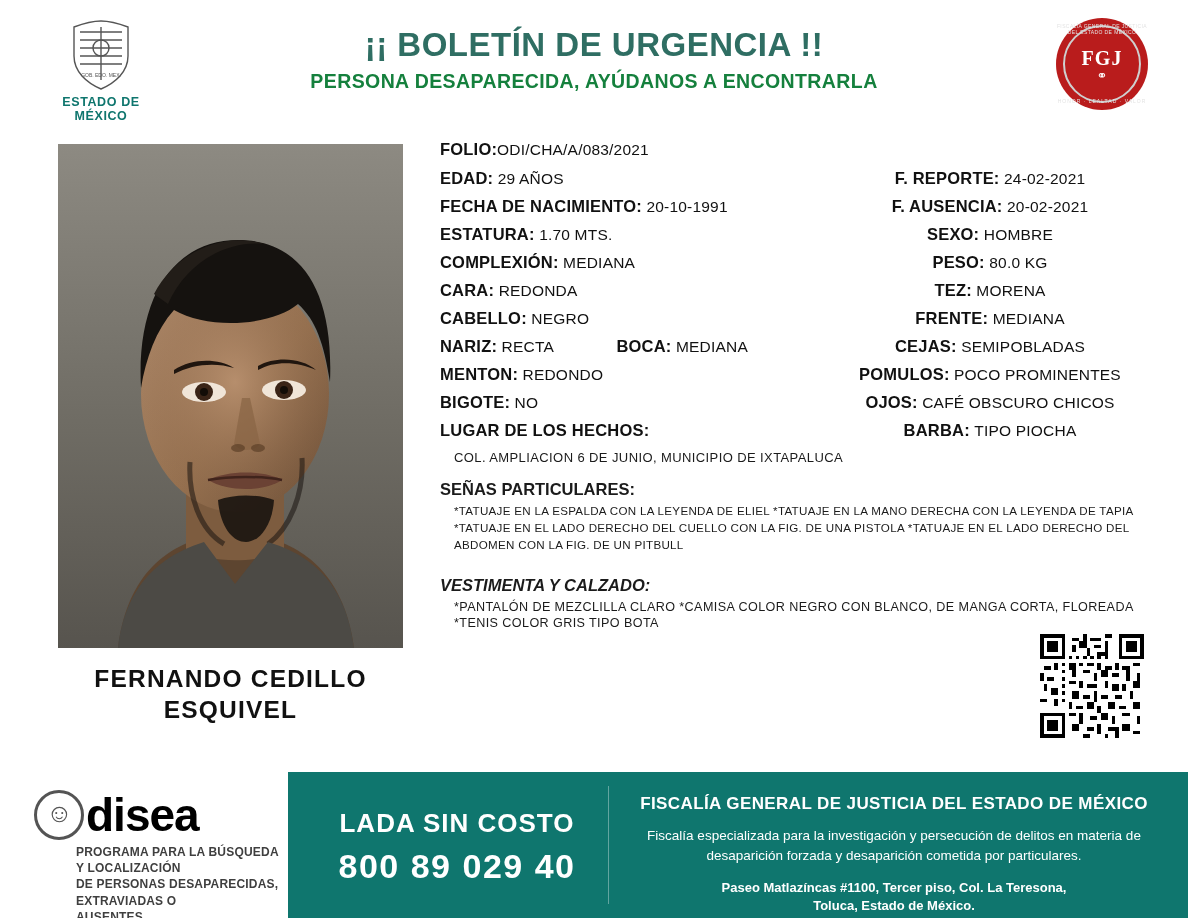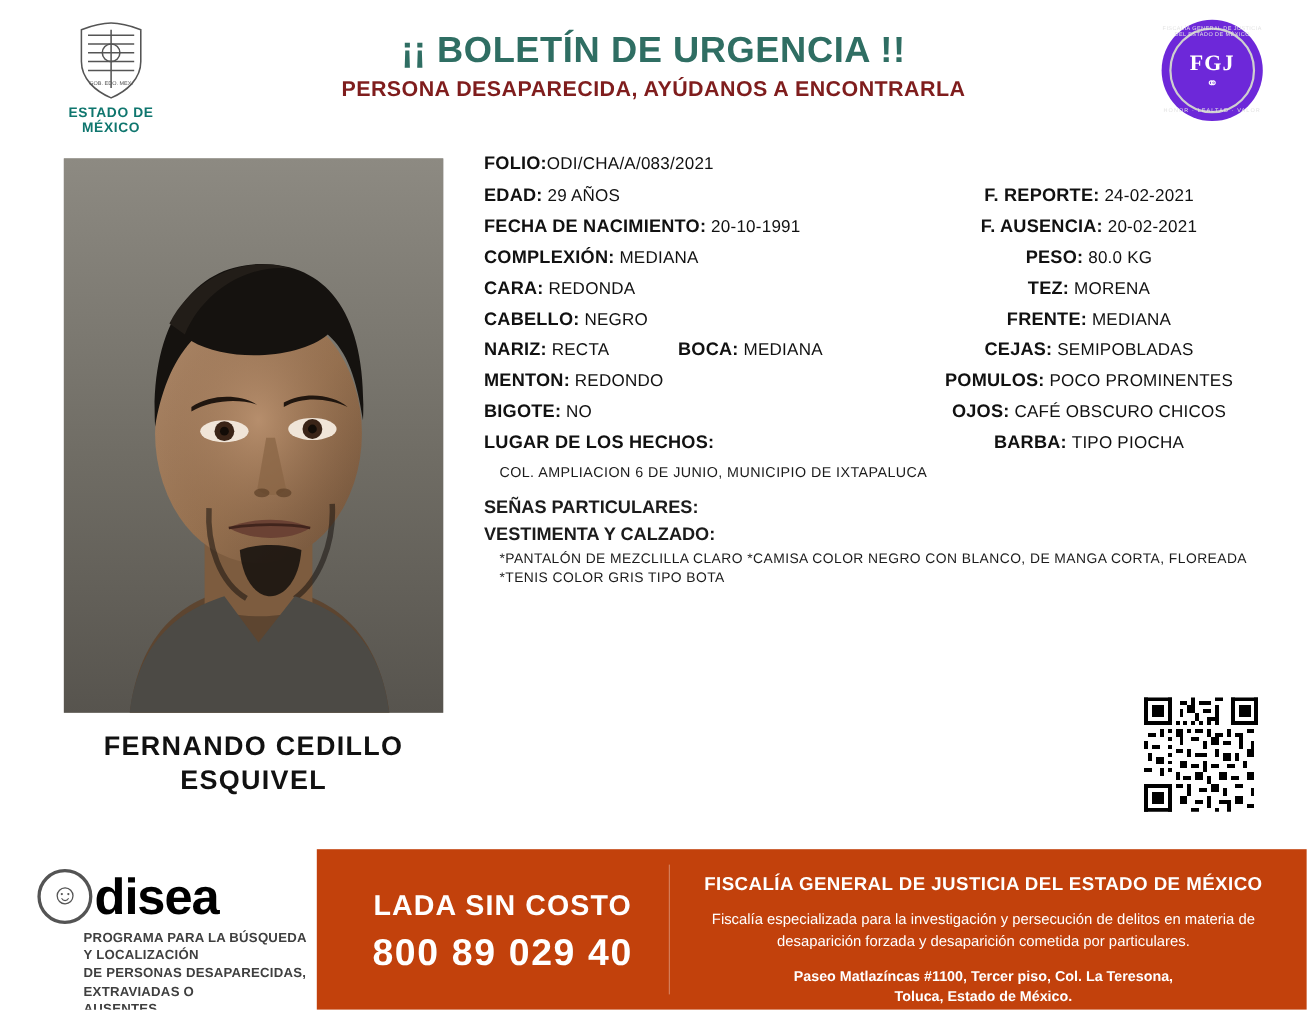--- a/index.html
+++ b/index.html
@@ -53,36 +53,36 @@
   .title-main {
     font-size: 33px;
     font-weight: bold;
     color: #2f6e63;
     letter-spacing: 0.5px;
     margin: 0;
   }
   .title-sub {
     font-size: 19.5px;
     font-weight: bold;
-    color: #7f1d1d;
+    color: #15803d;
     letter-spacing: 0.4px;
     margin-top: 6px;
   }
   .fgj-logo {
     position: absolute;
     right: 40px;
     top: 18px;
     width: 92px;
     height: 92px;
   }
   .fgj-circle {
     width: 92px;
     height: 92px;
     border-radius: 50%;
-    background: #6d28d9;
+    background: #b91c1c;
     position: relative;
     display: flex;
     align-items: center;
     justify-content: center;
   }
   .fgj-inner {
     width: 74px;
     height: 74px;
     border-radius: 50%;
     border: 2px solid #cfcfcf;
@@ -262,21 +262,21 @@
     color: #3f3f3f;
     letter-spacing: 0.5px;
     margin-top: 6px;
   }
   .footer-band {
     position: absolute;
     left: 288px;
     top: 0;
     width: 900px;
     height: 146px;
-    background: #c2410c;
+    background: #0f766e;
     color: #fff;
   }
   .band-left {
     position: absolute;
     left: 24px;
     top: 36px;
     width: 290px;
     text-align: center;
   }
   .lada-label {
@@ -439,20 +439,30 @@
     <div class="col-left">
       <span class="lbl">FECHA DE NACIMIENTO:</span>
       <span class="val">20-10-1991</span>
     </div>
     <div class="col-right">
       <span class="lbl">F. AUSENCIA:</span>
       <span class="val">20-02-2021</span>
     </div>
   </div>
 
+  <div class="row">
+    <div class="col-left">
+      <span class="lbl">ESTATURA:</span>
+      <span class="val">1.70 MTS.</span>
+    </div>
+    <div class="col-right">
+      <span class="lbl">SEXO:</span>
+      <span class="val">HOMBRE</span>
+    </div>
+  </div>
 
   <div class="row">
     <div class="col-left">
       <span class="lbl">COMPLEXIÓN:</span>
       <span class="val">MEDIANA</span>
     </div>
     <div class="col-right">
       <span class="lbl">PESO:</span>
       <span class="val">80.0 KG</span>
     </div>
@@ -522,22 +532,23 @@
     </div>
     <div class="col-right">
       <span class="lbl">BARBA:</span>
       <span class="val">TIPO PIOCHA</span>
     </div>
   </div>
 
   <div class="block-text">COL. AMPLIACION 6 DE JUNIO, MUNICIPIO DE IXTAPALUCA</div>
 
   <div class="block-label" style="margin-top:14px;">SEÑAS PARTICULARES:</div>
-
-  <div class="block-label" style="margin-top:6px;">VESTIMENTA Y CALZADO:</div>
+  <div class="block-text small">*TATUAJE EN LA ESPALDA CON LA LEYENDA DE ELIEL *TATUAJE EN LA MANO DERECHA CON LA LEYENDA DE TAPIA *TATUAJE EN EL LADO DERECHO DEL CUELLO CON LA FIG. DE UNA PISTOLA *TATUAJE EN EL LADO DERECHO DEL ABDOMEN CON LA FIG. DE UN PITBULL</div>
+
+  <div class="block-label" style="margin-top:22px;font-style:italic;">VESTIMENTA Y CALZADO:</div>
   <div class="block-text" style="font-size:12.6px;">*PANTALÓN DE MEZCLILLA CLARO *CAMISA COLOR NEGRO CON BLANCO, DE MANGA CORTA, FLOREADA *TENIS COLOR GRIS TIPO BOTA</div>
 </div>
 
 <div class="qr">
   <svg width="104" height="104" viewBox="0 0 29 29" shape-rendering="crispEdges">
     <rect width="29" height="29" fill="#ffffff"></rect>
     <g fill="#000000">
 
       <rect x="0" y="0" width="7" height="1"></rect>
         <rect x="0" y="6" width="7" height="1"></rect>

